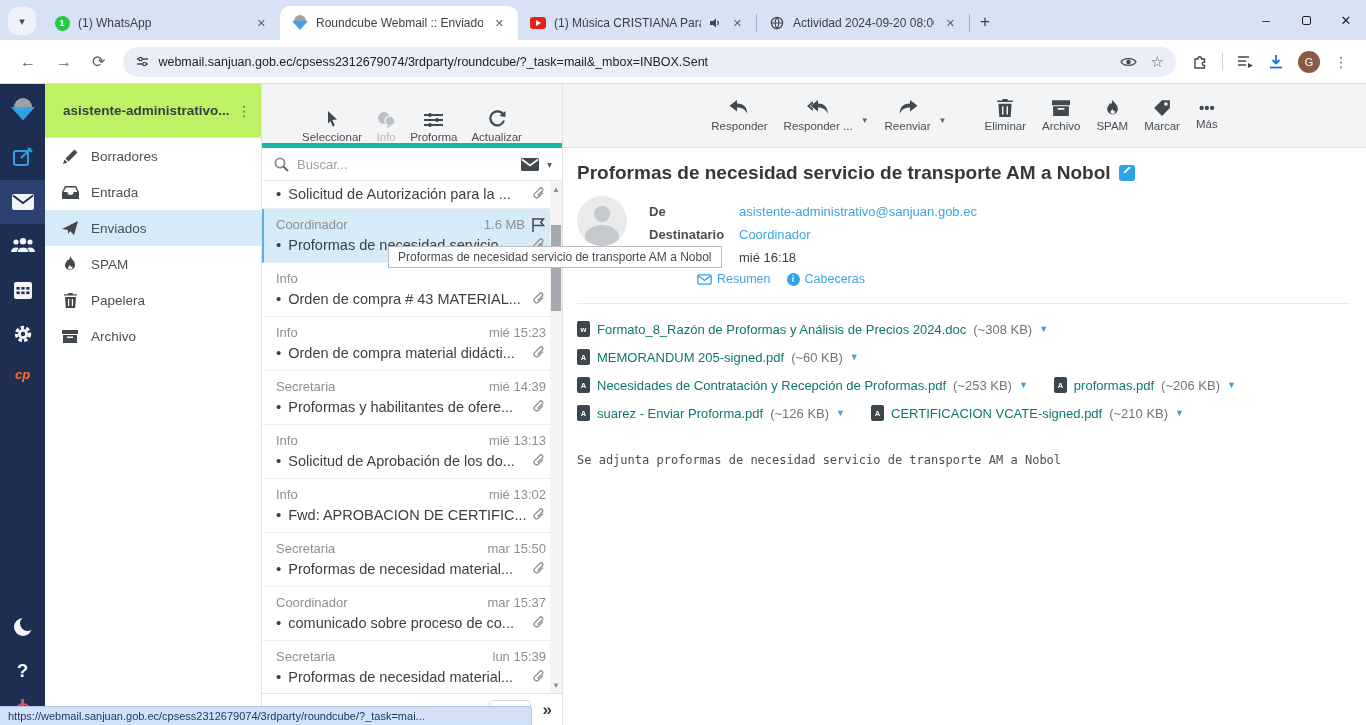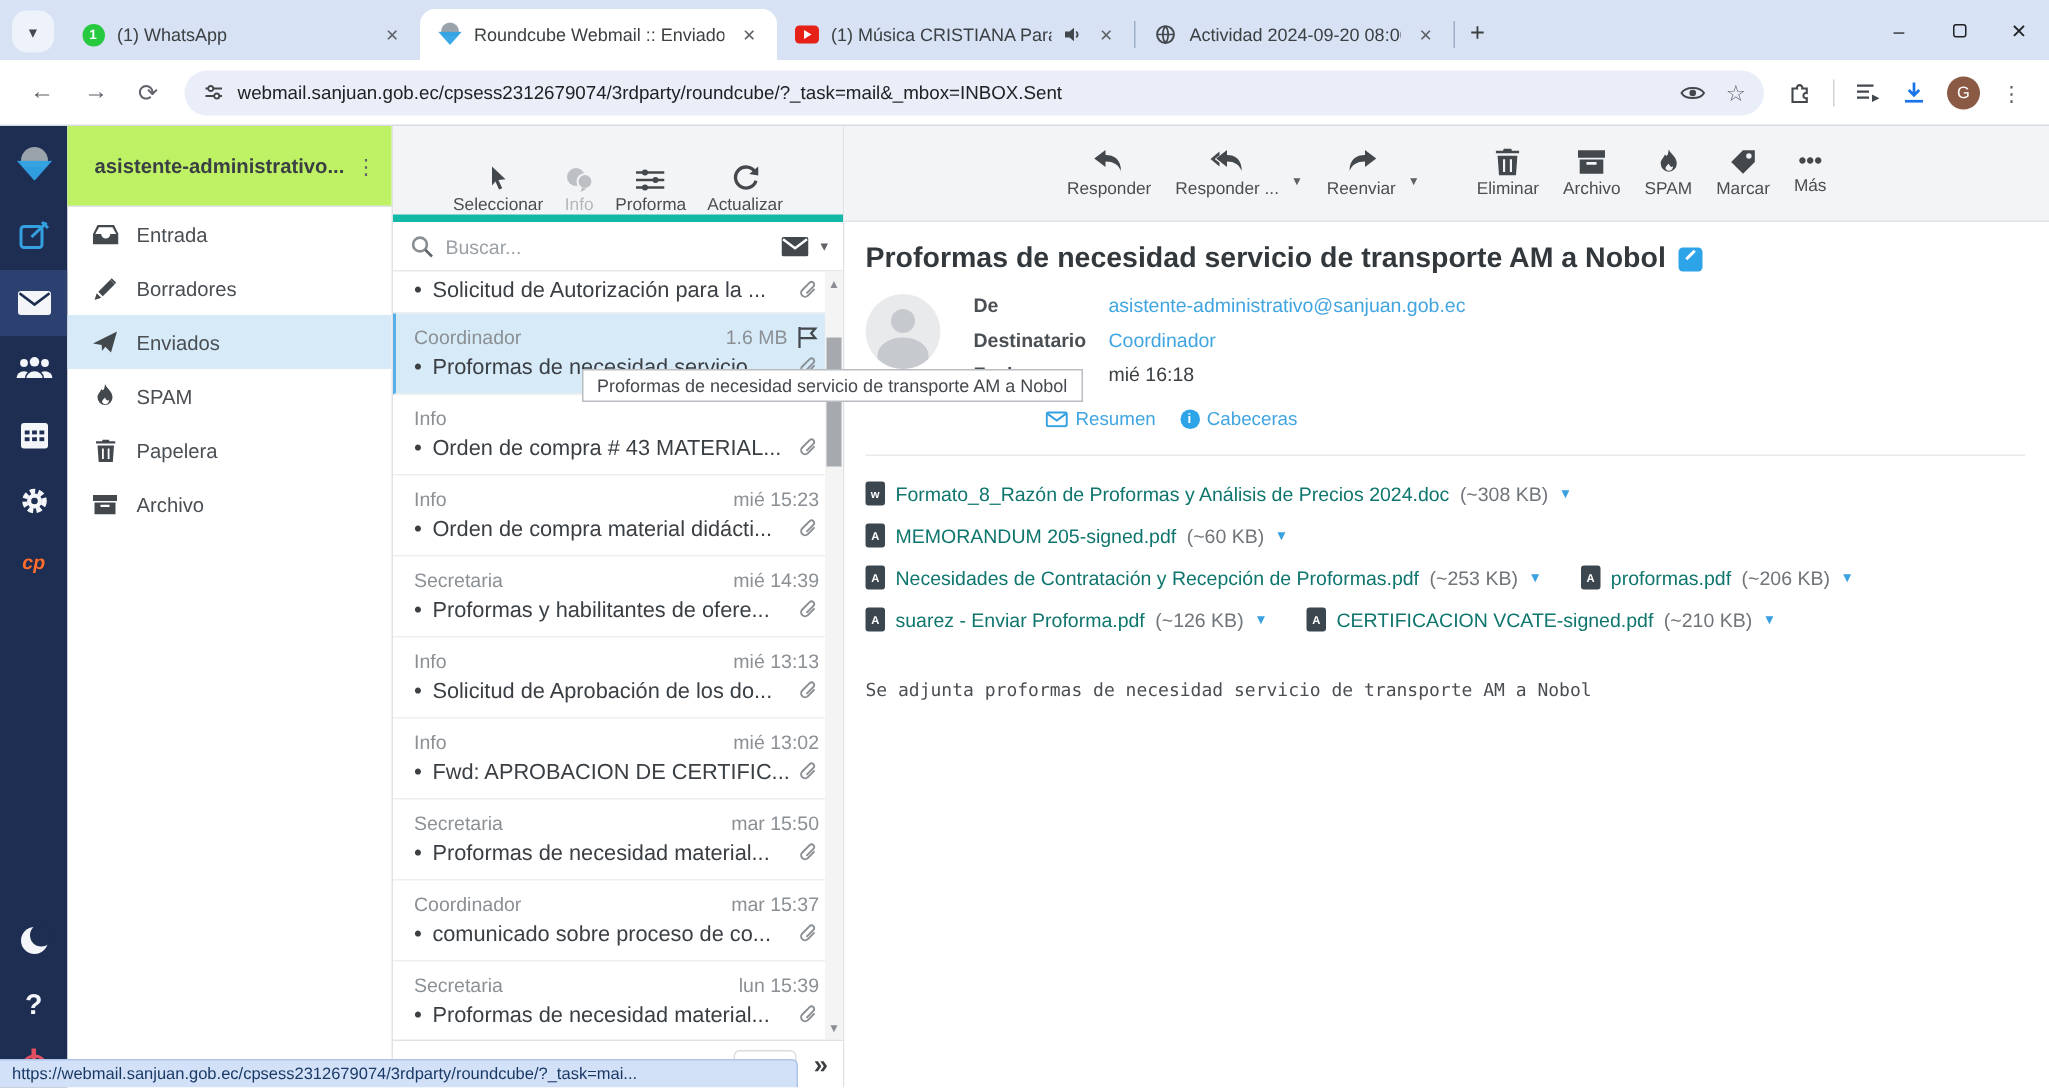--- a/index.html
+++ b/index.html
@@ -111,21 +111,21 @@
   .gapL { margin-left:22px; }
   .message { flex:1; padding:14px 16px 0 14px; overflow:hidden; }
   .msg-title { font-size:19px; font-weight:bold; color:#33383d; display:flex; align-items:center; gap:8px; }
   .edit-chip { width:16px; height:16px; border-radius:3px; background:#2da3e8; position:relative; flex:none; }
   .edit-chip::after { content:""; position:absolute; left:4px; top:4px; width:8px; height:2px; background:#fff;
     transform:rotate(-45deg); }
   .hdr { display:flex; margin-top:12px; }
   .avatar { width:50px; height:50px; border-radius:50%; background:#e9eaec; position:relative; overflow:hidden; margin-right:22px; flex:none; }
   .avatar .hd { position:absolute; left:17px; top:10px; width:16px; height:16px; border-radius:50%; background:#c6c9cd; }
   .avatar .bd { position:absolute; left:8px; top:29px; width:34px; height:24px; border-radius:50% 50% 0 0; background:#c6c9cd; }
-  .hrow { display:flex; align-items:flex-start; height:23px; font-size:13px; }
+  .hrow { display:flex; align-items:flex-end; height:23px; font-size:13px; }
   .hlabel { width:90px; color:#4a4f54; font-weight:bold; flex:none; }
   .hval { color:#41a5e1; }
   .hval.plain { color:#3c4043; }
   .hlinks { display:flex; align-items:center; gap:16px; height:24px; margin-top:2px;padding-left:48px; }
   .hlink { display:flex; align-items:center; gap:5px; color:#41a5e1; font-size:12.5px; }
   .info-i { width:13px; height:13px; border-radius:50%; background:#2da3e8; color:#fff; font-size:9px; font-weight:bold;
     display:flex; align-items:center; justify-content:center; }
   .attachments { border-top:1px solid #e8eaed; margin-top:12px; padding-top:11px; }
   .attline { display:flex; align-items:center; gap:26px; height:28px; }
   .attitem { display:flex; align-items:center; gap:7px; }
@@ -339,33 +339,33 @@
       </div>
     </div>
 
     <div class="folders">
       <div class="folders-hd">
         <span class="ttl">asistente-administrativo...</span>
         <span class="kebab">⋮</span>
       </div>
       <div class="folder">
         <span class="fico">
+          <svg width="15" height="15" viewBox="0 0 15 15">
+              <path class="ic-dark" d="M0 15 L1.5 10.5 L4.5 13.5 Z M2.5 9.5 L10.5 1.5 L13.5 4.5 L5.5 12.5 Z M11.5 0.5 L14.5 3.5 L13.6 4.4 L10.6 1.4 Z"></path>
+            </svg>
+        </span>
+        <span>Borradores</span>
+      </div>
+      <div class="folder">
+        <span class="fico">
           <svg width="17" height="13" viewBox="0 0 17 13">
               <path class="ic-dark" d="M3 0 H14 L17 6 V13 H0 V6 Z M1.5 6 H5.5 A3 3 0 0 0 11.5 6 H15.5 L13 1.5 H4 Z"></path>
             </svg>
         </span>
         <span>Entrada</span>
-      </div>
-      <div class="folder">
-        <span class="fico">
-          <svg width="15" height="15" viewBox="0 0 15 15">
-              <path class="ic-dark" d="M0 15 L1.5 10.5 L4.5 13.5 Z M2.5 9.5 L10.5 1.5 L13.5 4.5 L5.5 12.5 Z M11.5 0.5 L14.5 3.5 L13.6 4.4 L10.6 1.4 Z"></path>
-            </svg>
-        </span>
-        <span>Borradores</span>
       </div>
       <div class="folder active">
         <span class="fico">
           <svg width="16" height="15" viewBox="0 0 16 15">
               <path class="ic-dark" d="M0 8 L16 0 L12 14 L8.2 10.2 L6 13 L5.8 9 Z"></path>
             </svg>
         </span>
         <span>Enviados</span>
       </div>
       <div class="folder">

